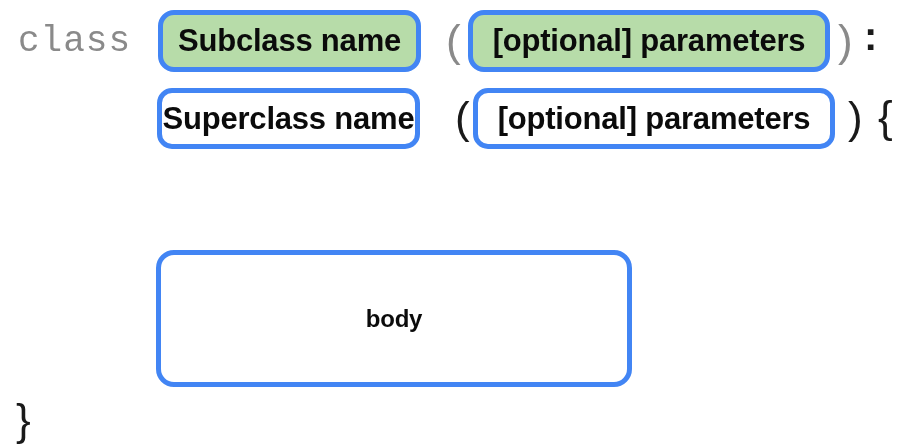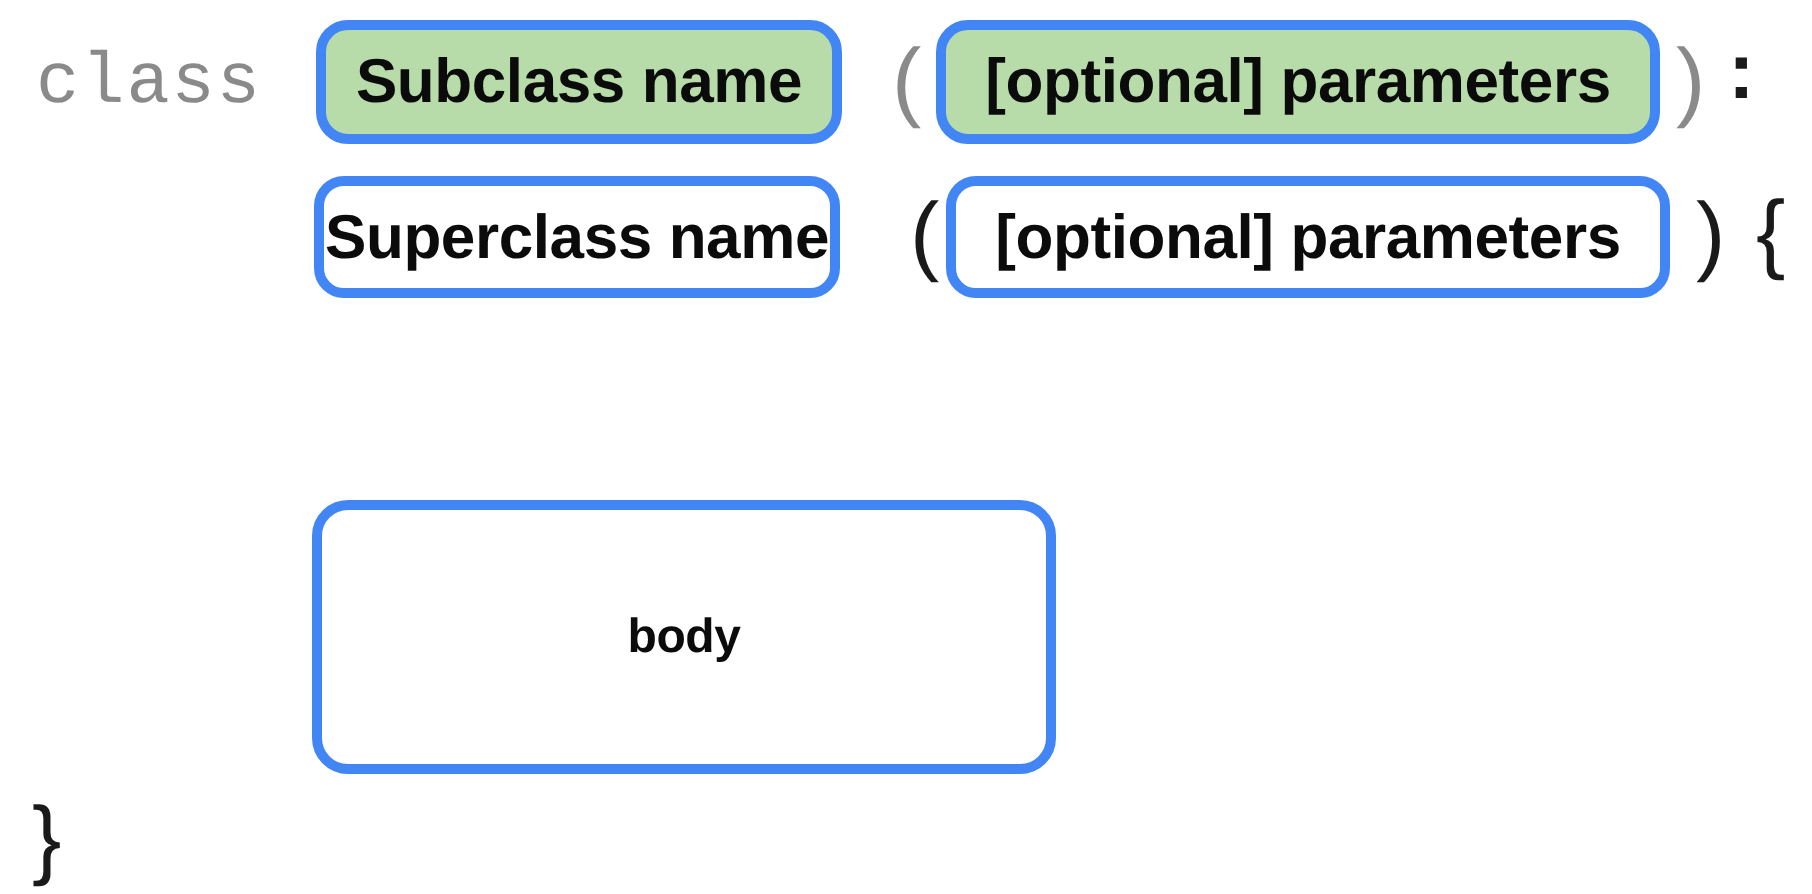--- a/index.html
+++ b/index.html
@@ -104,21 +104,21 @@
     border-radius: 15px;
   }
   .box-params-super .box-label,
   .box-superclass .box-label {
     font-weight: 600;
   }
 
   
   .box-body {
     left: 156px;  top: 250px;
-    width: 372px; height: 137px;
+    width: 476px; height: 137px;
     border-width: 5px;
     border-radius: 18px;
   }
   .box-body .box-label {
     font-size: 24px;
     font-weight: 600;
   }
 </style>
 </head>
 <body>

